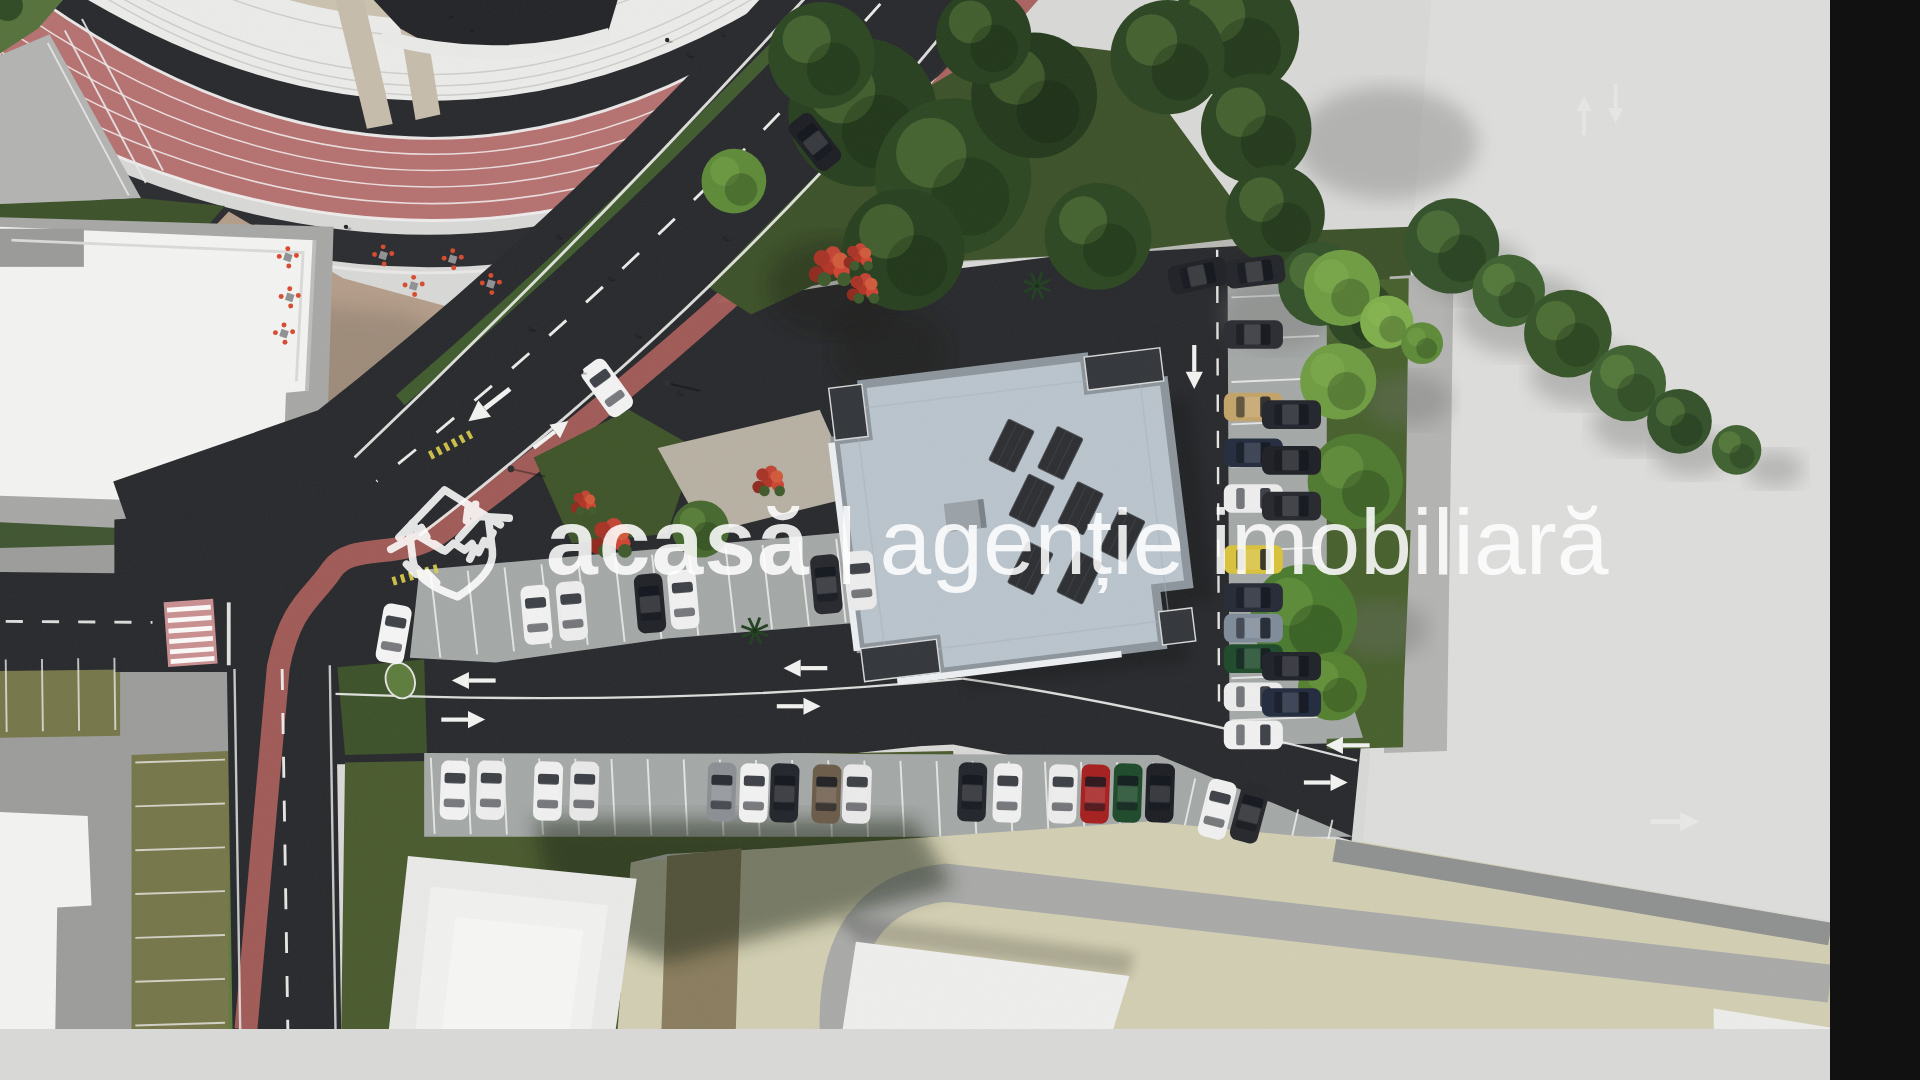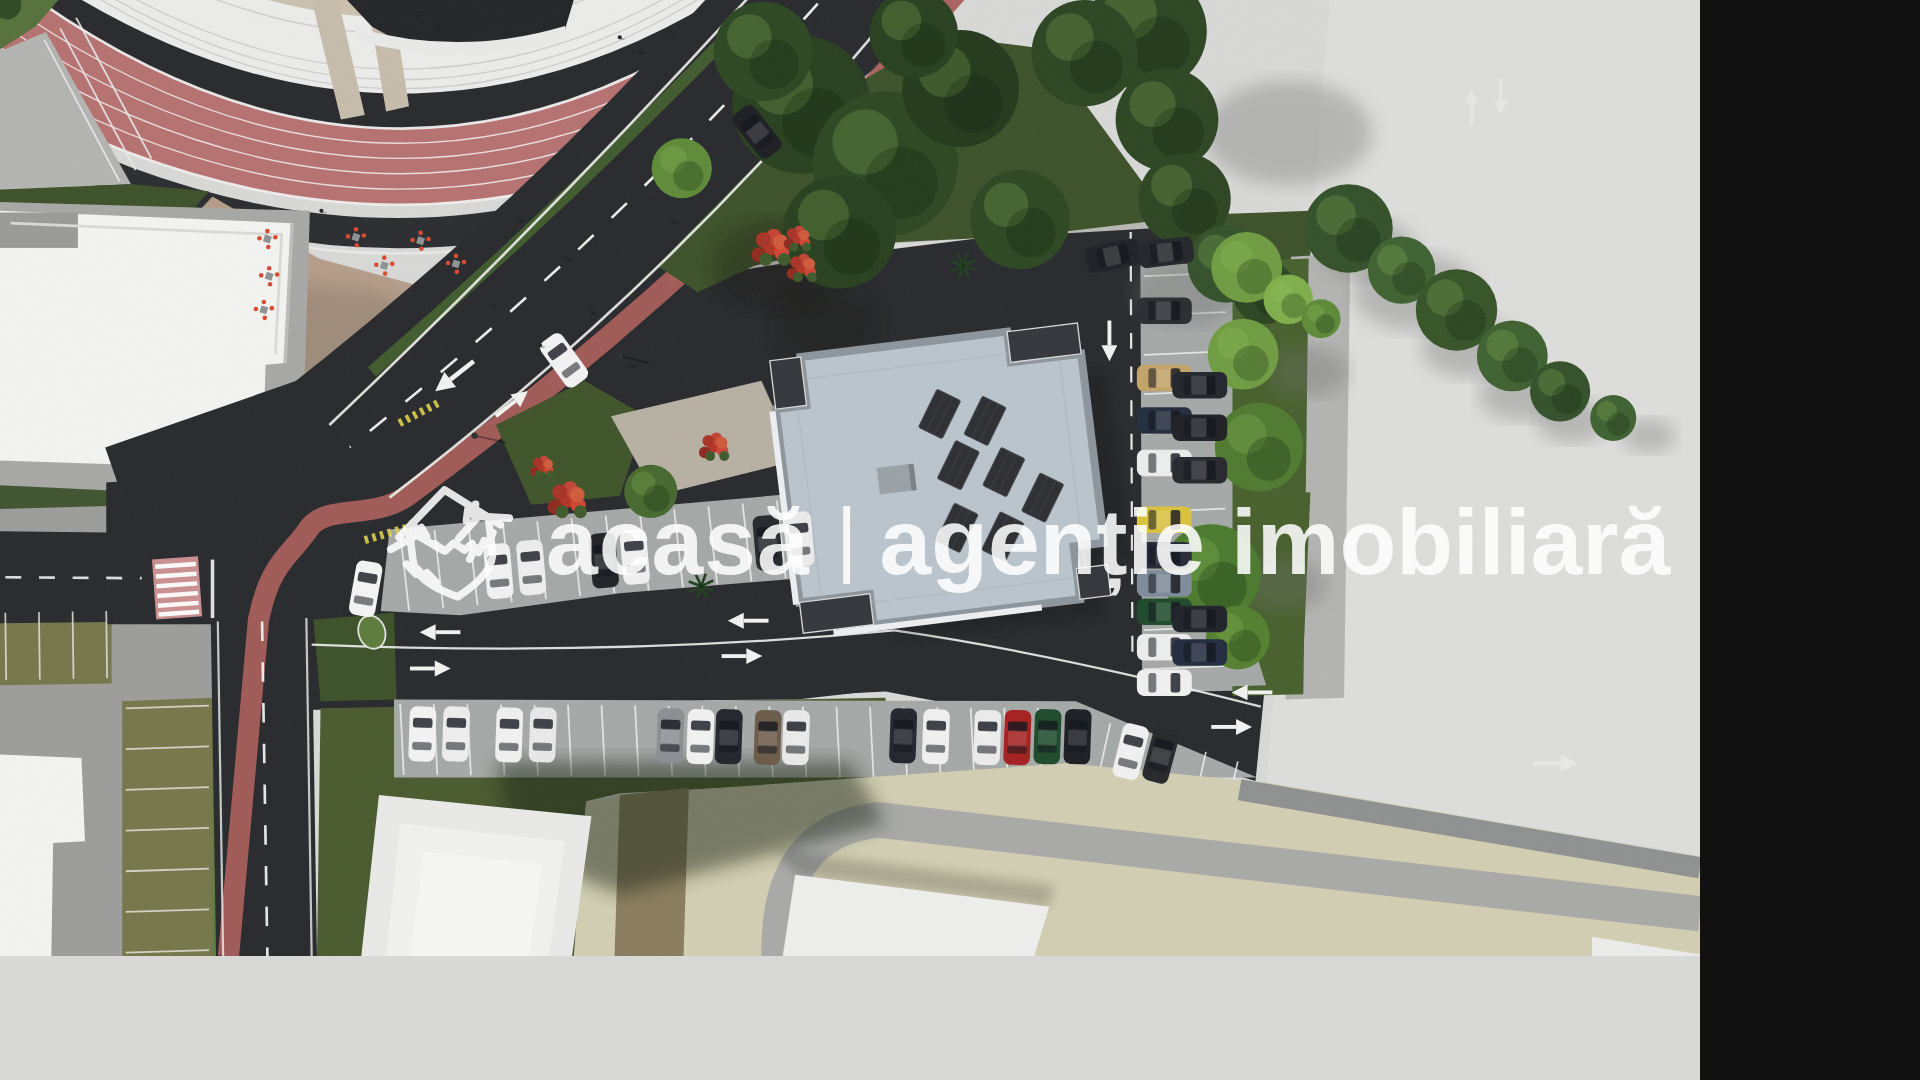--- a/index.html
+++ b/index.html
@@ -1,25 +1,25 @@
 <!DOCTYPE html>
 <html><head>
 <meta charset="utf-8">
 <style>
   html,body{margin:0;padding:0;background:#111;}
-  .stage{position:relative;width:1700px;height:1080px;overflow:hidden;
+  .stage{position:relative;width:1830px;height:1080px;overflow:hidden;
          background:var(--concrete,#d8d8d6);font-family:"Liberation Sans",sans-serif;}
   .scene{position:absolute;inset:0;}
   .watermark{position:absolute;left:382px;top:458px;height:168px;display:flex;align-items:center;
              color:#fff;opacity:.87;pointer-events:none;}
   .wm-logo{width:138px;height:138px;transform:rotate(-7deg);margin-right:26px;flex:0 0 auto;}
   .wm-text{display:flex;align-items:center;white-space:nowrap;}
   .wm-brand{font-size:93px;font-weight:800;letter-spacing:1px;}
   .wm-sep{font-size:84px;font-weight:200;padding:0 22px 8px 26px;}
-  .wm-tag{font-size:93px;font-weight:700;letter-spacing:0px;}
+  .wm-tag{font-size:93px;font-weight:400;letter-spacing:0px;}
 </style>
 </head>
 <body>
 
 <div class="stage" style="--concrete: #d8d8d6; --concrete_bright: #e0dfdd; --asphalt: #28292c; --asphalt_dark: #202124; --track: #b57170; --track_edge: #2b2c2f; --bleachers: #ebebe9; --concourse: #cbc1ae; --plaza: #b49d89; --lawn_dark: #3c5129; --lawn_olive: #76764a; --lawn_bright: #5d7c3c; --bike_lane: #a65d58; --crosswalk_pink: #c98f90; --building_white: #f3f3f1; --roof_blue_gray: #bac4cc; --roof_parapet: #8d959c; --terrace_dark: #33363a; --solar_panel: #2c2e31; --pavers: #a4a8a6; --pavers_light: #b3b3b1; --beige_ground: #d2ceb2; --gray_band: #a9aaa8; --path_brown: #8a7d5e; --marking_white: #f2f2f0; --marking_yellow: #ddd04a; --chair_red: #d8492e; --tree_dark: #2c4522; --tree_light: #6f9c42; --shadow: #6e6f6d;">
 <svg class="scene" viewBox="0 0 1920 1080">
   <defs>
     <filter id="blur6">
           <feGaussianBlur stdDeviation="6"></feGaussianBlur>
         </filter>

